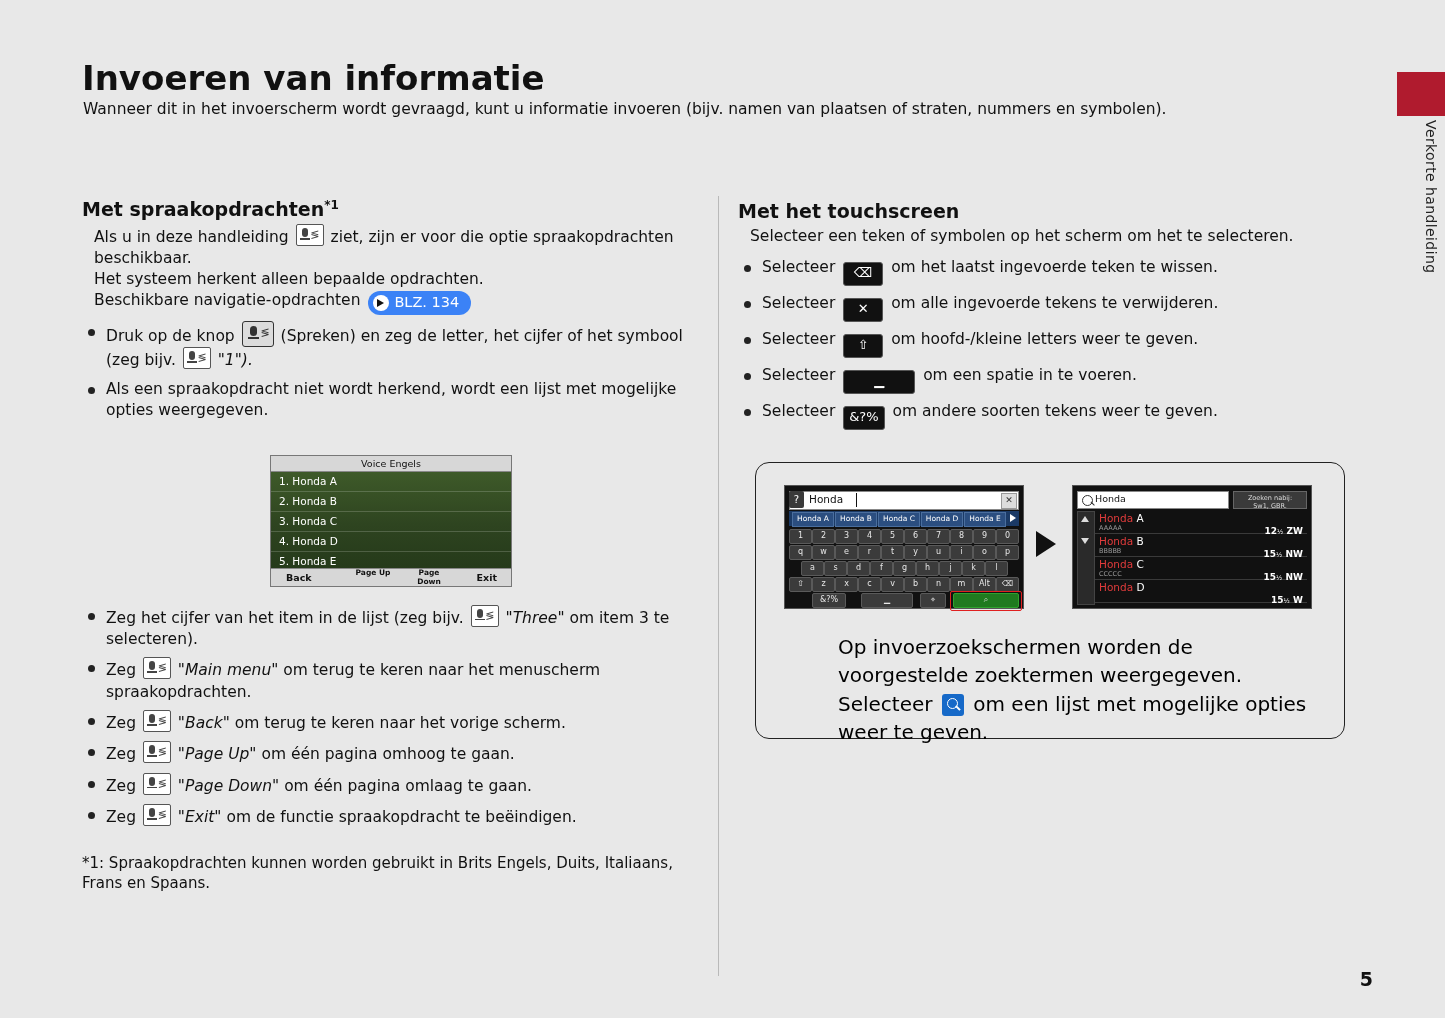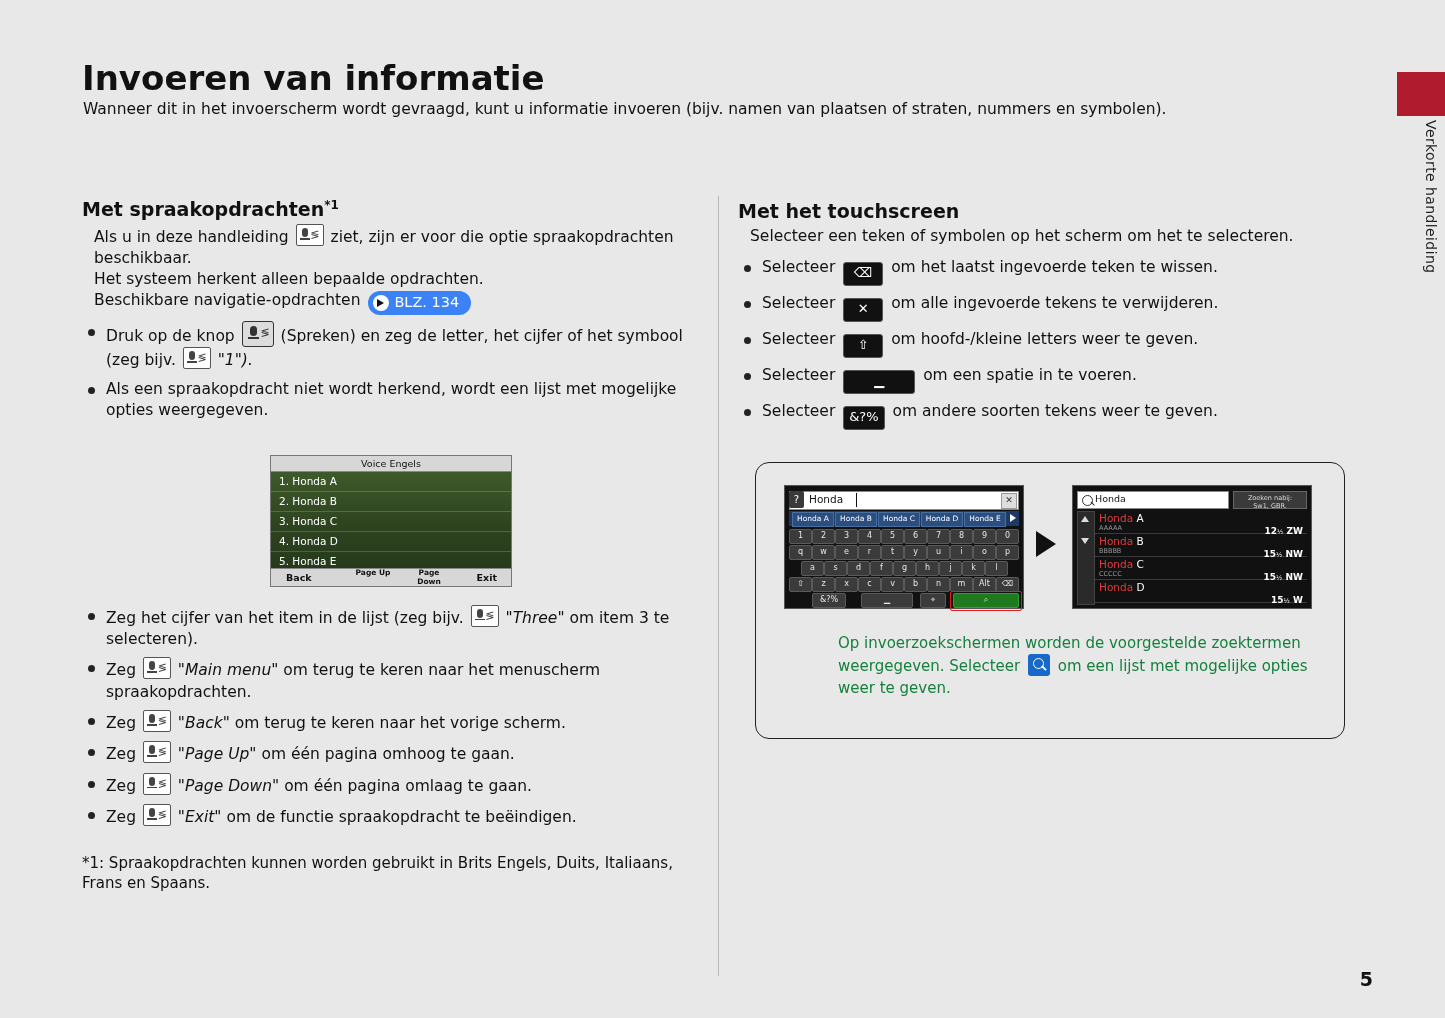--- a/index.html
+++ b/index.html
@@ -129,21 +129,21 @@
     position:absolute;left:28px;top:22px;width:238px;height:122px;background:#111;border:1px solid #555;
   }
   .nav2{
     position:absolute;left:316px;top:22px;width:238px;height:122px;background:#111;border:1px solid #555;
   }
   .arrow-big{
     position:absolute;left:280px;top:68px;width:0;height:0;
     border-top:13px solid transparent;border-bottom:13px solid transparent;border-left:20px solid #111;
   }
   .rcap{
-    position:absolute;left:82px;top:170px;width:470px;font-size:15px;color:#15803d;line-height:1.42;
+    position:absolute;left:82px;top:170px;width:470px;font-size:20px;color:#000000;line-height:1.42;
   }
   .searchglyph{
     display:inline-block;vertical-align:-5px;width:22px;height:22px;background:#1669c8;border-radius:3px;
     position:relative;margin:0 3px;
   }
   .searchglyph:before{
     content:"";position:absolute;left:5px;top:4px;width:9px;height:9px;border:1.8px solid #fff;border-radius:50%;
   }
   .searchglyph:after{
     content:"";position:absolute;left:13px;top:13px;width:6px;height:1.8px;background:#fff;transform:rotate(45deg);

